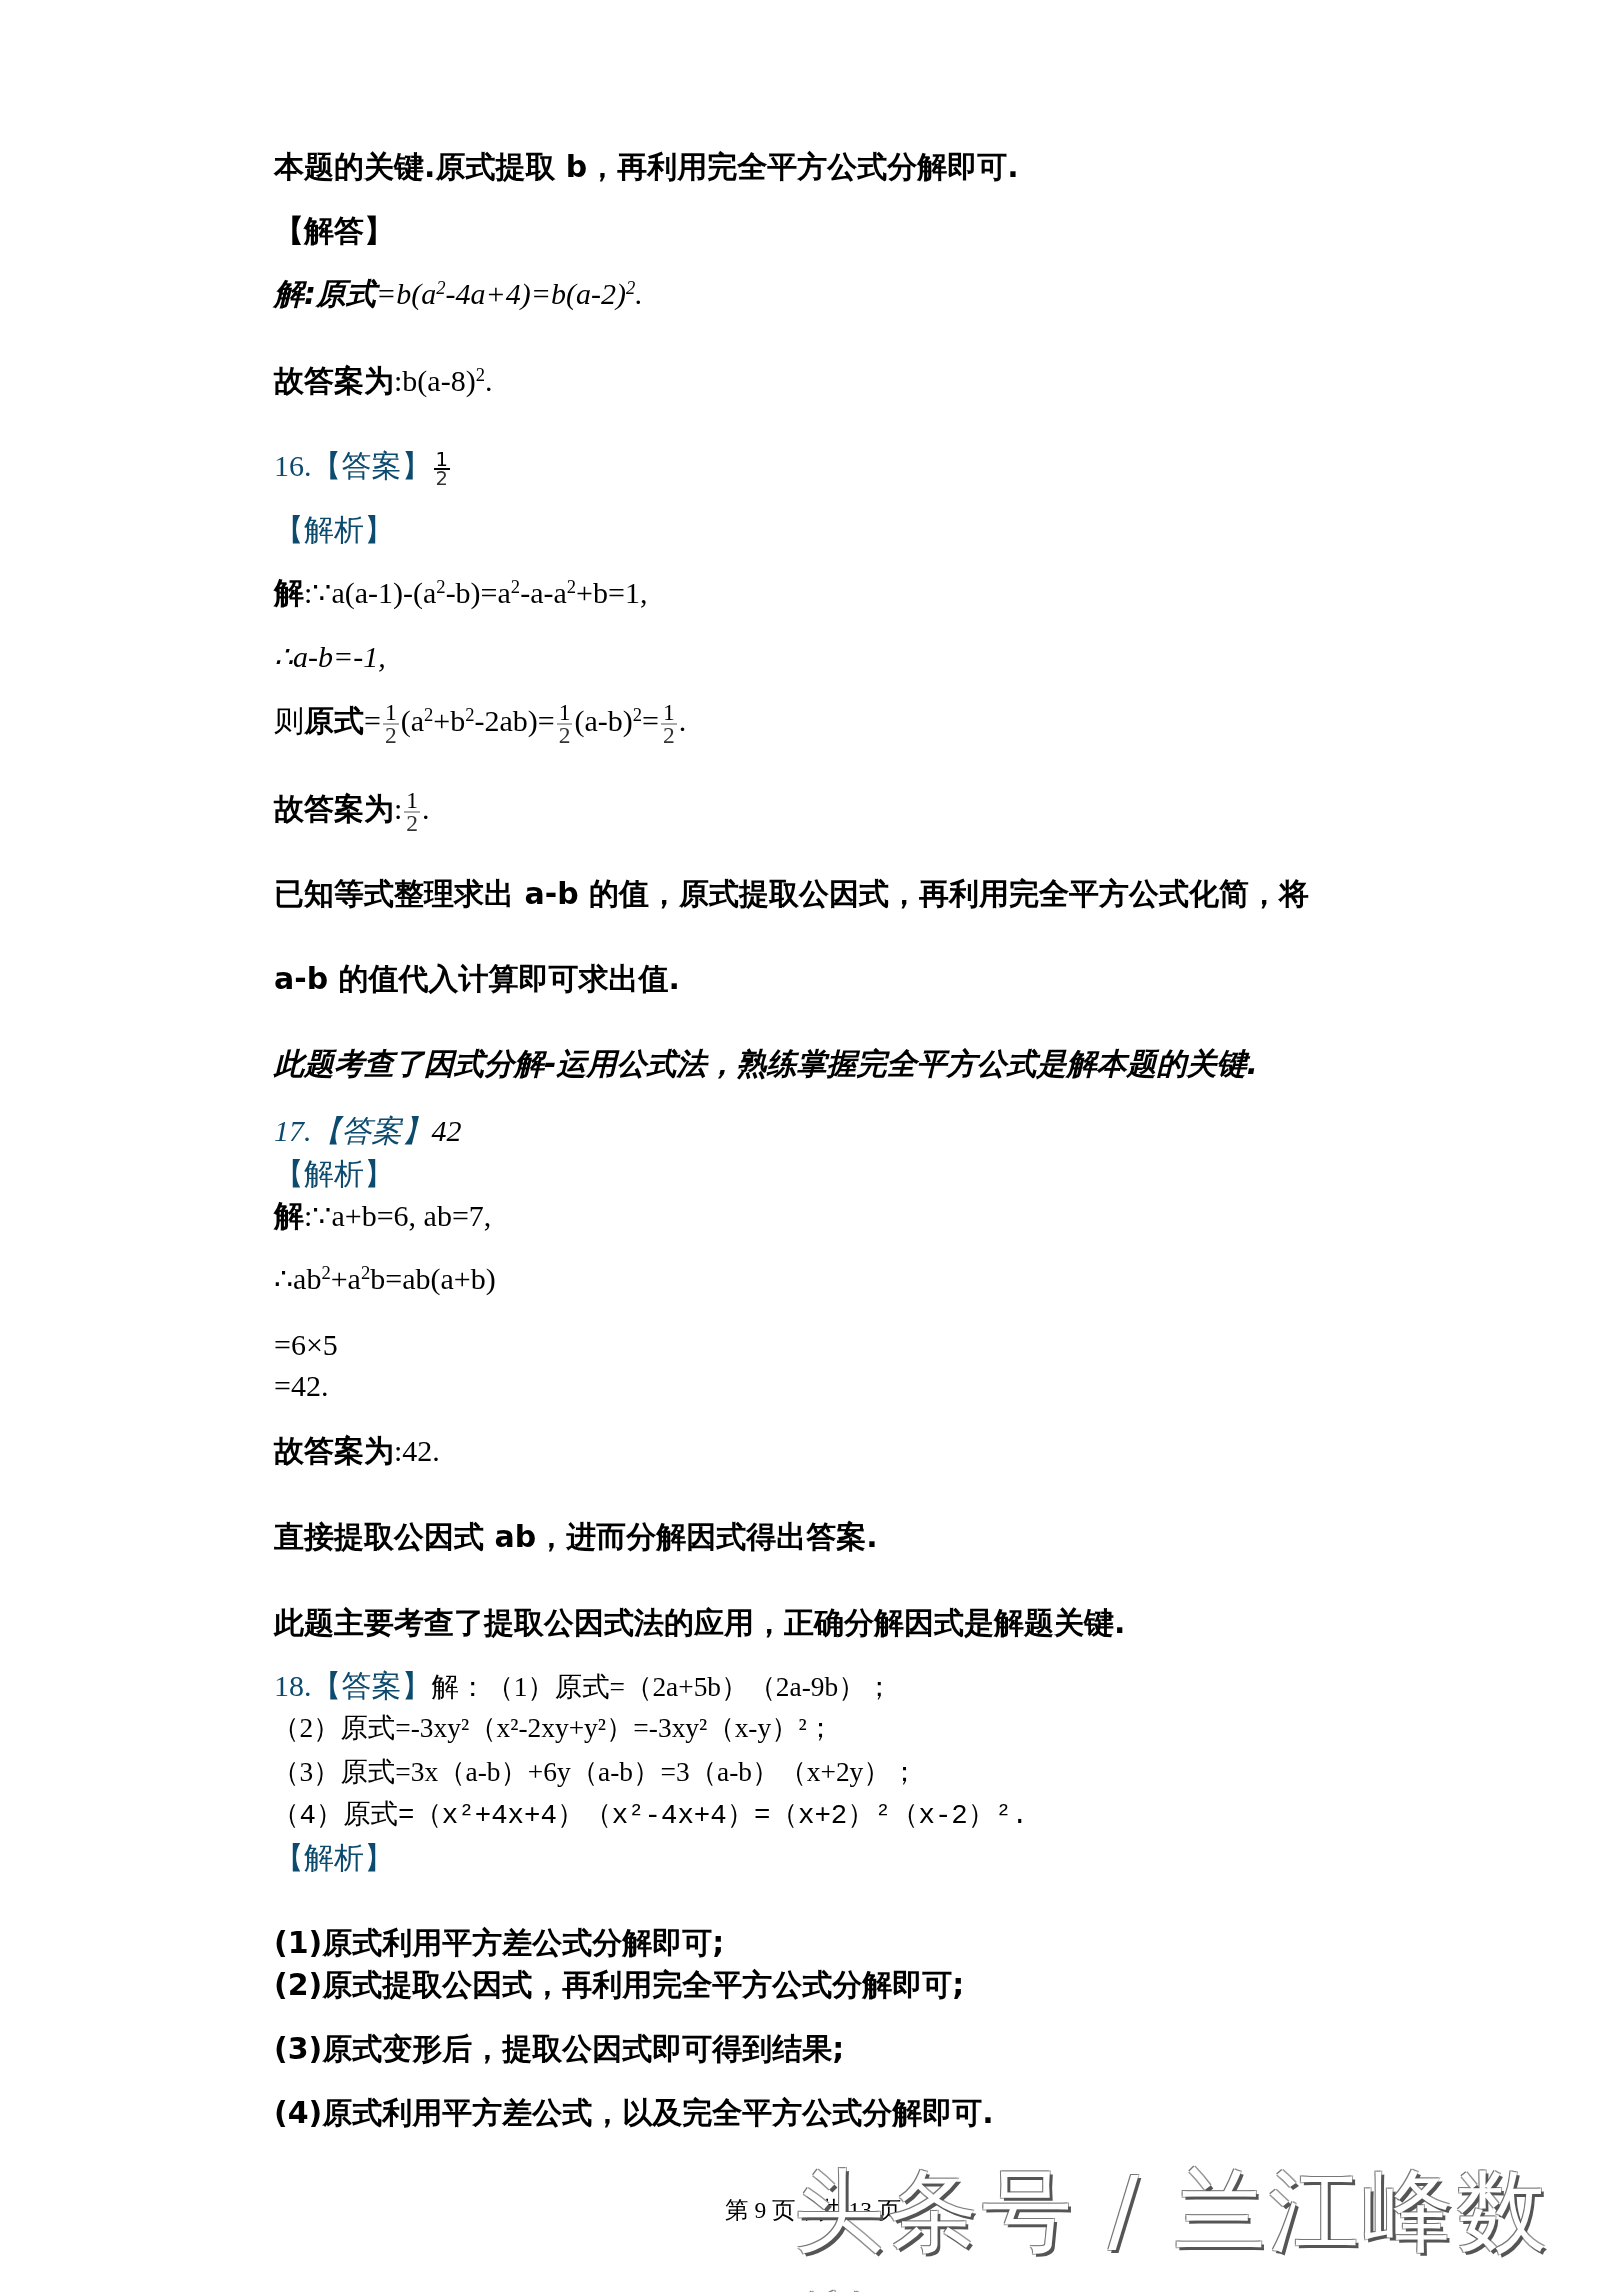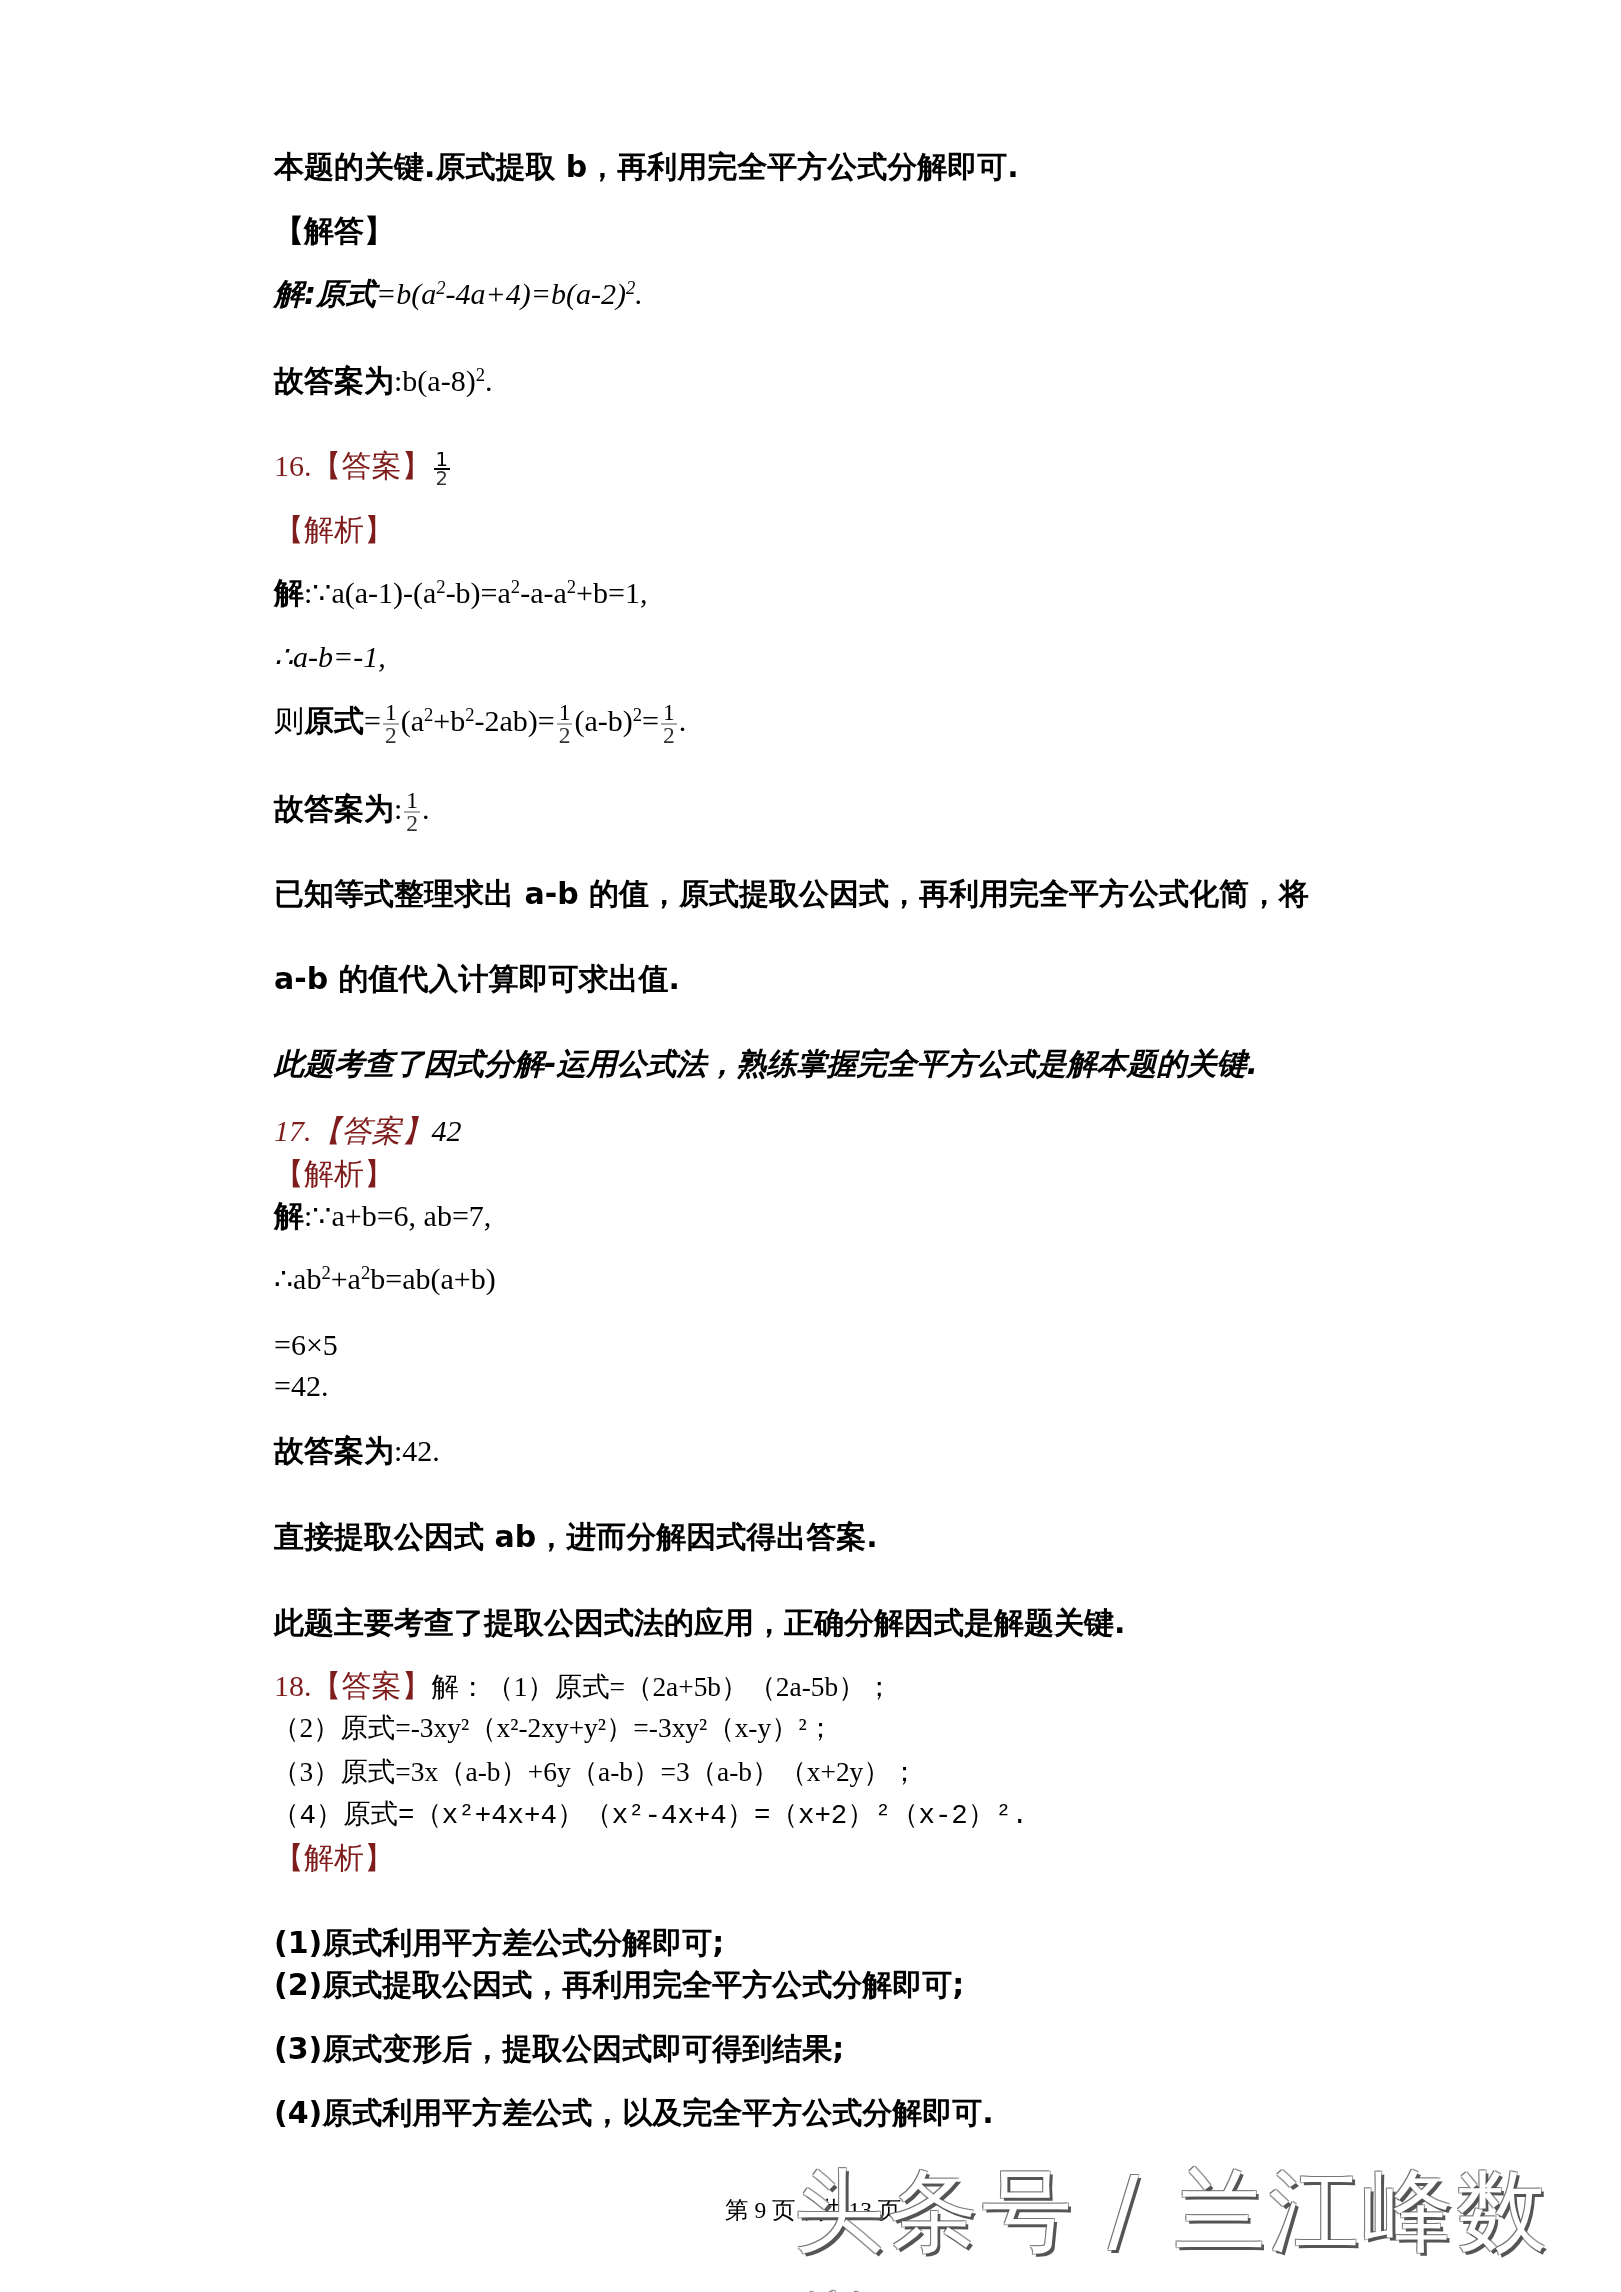--- a/index.html
+++ b/index.html
@@ -1,20 +1,20 @@
 <!DOCTYPE html>
 <html><head>
 <meta charset="utf-8">
 <style>
   html, body { margin:0; padding:0; background:#ffffff; }
   body { width:1621px; height:2293px; position:relative; overflow:hidden;
          font-family:"Liberation Serif","DejaVu Serif",serif; color:#000; }
   .line { position:absolute; left:274px; white-space:nowrap; font-size:30px; line-height:39px;text-align:center; }
   .b { font-family:"DejaVu Sans","Liberation Sans",sans-serif; font-weight:bold; }
-  .blue { color:#7f1d1d; }
+  .blue { color:#0c4a6e; }
   .sm { font-size:27.4px; }
   sup { font-size:0.62em; vertical-align:0.55em; line-height:0; }
   .frac { display:inline-flex; flex-direction:column; align-items:center; vertical-align:middle;
           font-size:23.5px; line-height:21.6px; margin:0 2px; }
   .frac .num { display:block; padding:0 2px; border-bottom:2px solid #aaa; }
   .frac .den { display:block; color:#333; }
   .frac.dark .num { border-bottom-color:#000; }
   .frac.dark { font-family:"DejaVu Sans",sans-serif; font-size:19.6px; line-height:17.6px; }
   .footer { position:absolute; left:725px; top:2194px; font-size:23.5px; }
   .watermark { position:absolute; left:794px; top:2151px; font-family:"DejaVu Sans",sans-serif;
@@ -78,21 +78,21 @@
 </div>
 <div class="line" style="top:1325px;">=6×5</div>
 <div class="line" style="top:1366px;">=42.</div>
 <div class="line" style="top:1431px;">
   <span class="b">故答案为</span><span>:42.</span>
 </div>
 <div class="line b" style="top:1517px;">直接提取公因式 ab，进而分解因式得出答案.</div>
 <div class="line b" style="top:1603px;">此题主要考查了提取公因式法的应用，正确分解因式是解题关键.</div>
 
 <div class="line sm" style="top:1666px;">
-  <span class="blue" style="font-size:30px;">18.</span><span class="blue" style="font-size:30px;">【答案】</span><span>解：（1）原式=（2a+5b）（2a-5b）；</span>
+  <span class="blue" style="font-size:30px;">18.</span><span class="blue" style="font-size:30px;">【答案】</span><span>解：（1）原式=（2a+5b）（2a-9b）；</span>
 </div>
 <div class="line sm" style="top:1709px; left:272px;">（2）原式=-3xy²（x²-2xy+y²）=-3xy²（x-y）²；</div>
 <div class="line sm" style="top:1753px; left:272px;">（3）原式=3x（a-b）+6y（a-b）=3（a-b）（x+2y）；</div>
 <div class="line sm" style="top:1796px; left:272px;font-family:Liberation Mono, monospace;">（4）原式=（x²+4x+4）（x²-4x+4）=（x+2）²（x-2）².</div>
 <div class="line blue" style="top:1838px;">【解析】</div>
 <div class="line b" style="top:1923px;">(1)原式利用平方差公式分解即可;</div>
 <div class="line b" style="top:1965px;">(2)原式提取公因式，再利用完全平方公式分解即可;</div>
 <div class="line b" style="top:2029px;">(3)原式变形后，提取公因式即可得到结果;</div>
 <div class="line b" style="top:2093px;">(4)原式利用平方差公式，以及完全平方公式分解即可.</div>
 

